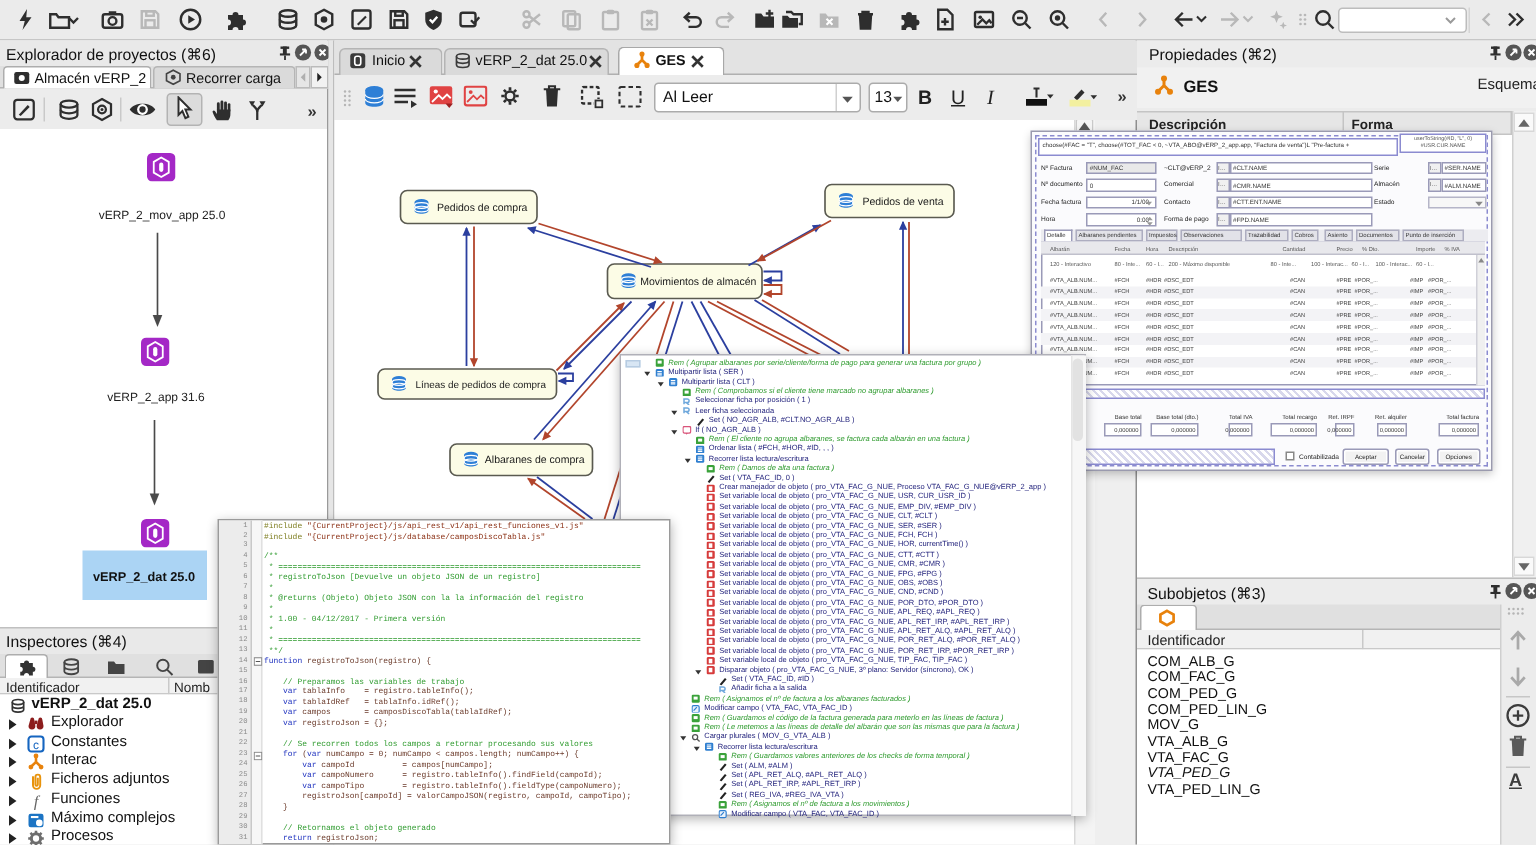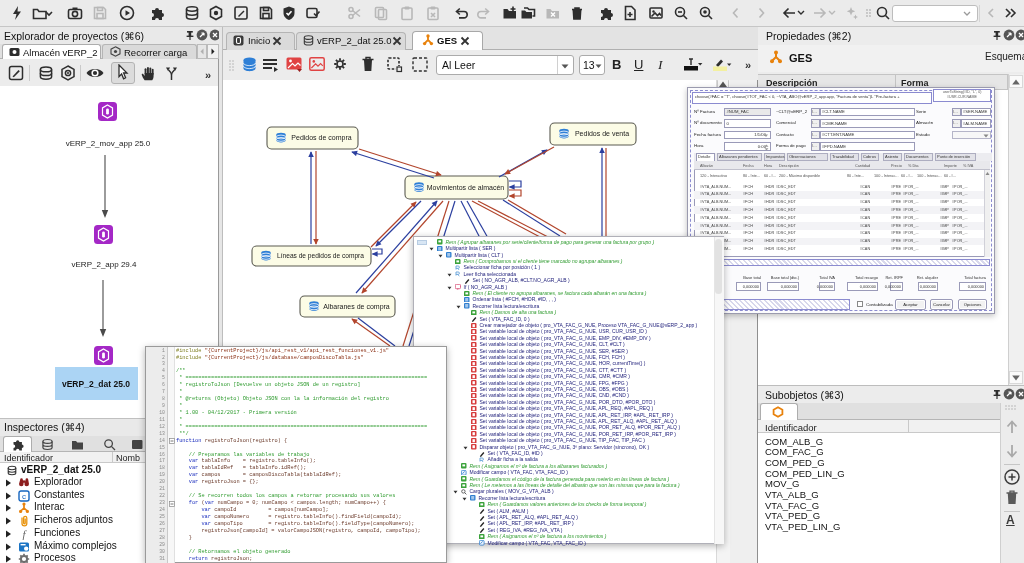--- a/index.html
+++ b/index.html
@@ -256,21 +256,21 @@
 <span class="tx" style="left:108px;top:139px;font-size:8px;color:#222;transform:translateX(-50%);">vERP_2_mov_app 25.0</span>
 <svg class="abs" style="left:100px;top:155px;" width="10" height="64" viewBox="0 0 10 64">
     <path d="M5 0 V56" stroke="#4a4a4a" stroke-width="1.1" fill="none"></path>
     <path d="M5 63 L1.8 55 H8.2 Z" fill="#4a4a4a"></path>
   </svg>
 <svg class="abs" style="left:93.5px;top:224.5px;" width="19" height="19" viewBox="0 0 19 19">
     <rect x="0" y="0" width="19" height="19" rx="3.5" fill="#a428c6"></rect>
     <path d="M9.5 3 L14.5 5.9 V13.1 L9.5 16 L4.5 13.1 V5.9 Z" stroke="#fff" fill="none" stroke-width="1.2"></path>
     <rect x="8.1" y="6.4" width="2.8" height="6.2" rx="1.4" fill="#fff"></rect>
   </svg>
-<span class="tx" style="left:104px;top:260px;font-size:8px;color:#222;transform:translateX(-50%);">vERP_2_app 29.4</span>
+<span class="tx" style="left:104px;top:260px;font-size:8px;color:#222;transform:translateX(-50%);">vERP_2_app 31.6</span>
 <svg class="abs" style="left:98px;top:280px;" width="10" height="58" viewBox="0 0 10 58">
     <path d="M5 0 V50" stroke="#4a4a4a" stroke-width="1.1" fill="none"></path>
     <path d="M5 57 L1.8 49 H8.2 Z" fill="#4a4a4a"></path>
   </svg>
 <svg class="abs" style="left:93.5px;top:345.5px;" width="19" height="19" viewBox="0 0 19 19">
     <rect x="0" y="0" width="19" height="19" rx="3.5" fill="#a428c6"></rect>
     <path d="M9.5 3 L14.5 5.9 V13.1 L9.5 16 L4.5 13.1 V5.9 Z" stroke="#fff" fill="none" stroke-width="1.2"></path>
     <rect x="8.1" y="6.4" width="2.8" height="6.2" rx="1.4" fill="#fff"></rect>
   </svg>
 <div class="abs" style="left:55px;top:367px;width:83px;height:33px;background:#abd4f4;"></div>
@@ -621,21 +621,21 @@
 <span class="tx" style="left:914px;top:442px;font-size:10px;color:#222;">Nombre</span>
 <div class="abs" style="left:908px;top:420px;width:1px;height:13px;background:#c9c9c9;"></div>
 <div class="abs" style="left:758px;top:433px;width:242px;height:130px;background:#fff;"></div>
 <span class="tx" style="left:765px;top:435.5px;font-size:9.5px;color:#111;">COM_ALB_G</span>
 <span class="tx" style="left:765px;top:446.2px;font-size:9.5px;color:#111;">COM_FAC_G</span>
 <span class="tx" style="left:765px;top:456.9px;font-size:9.5px;color:#111;">COM_PED_G</span>
 <span class="tx" style="left:765px;top:467.59999999999997px;font-size:9.5px;color:#111;">COM_PED_LIN_G</span>
 <span class="tx" style="left:765px;top:478.29999999999995px;font-size:9.5px;color:#111;">MOV_G</span>
 <span class="tx" style="left:765px;top:488.99999999999994px;font-size:9.5px;color:#111;">VTA_ALB_G</span>
 <span class="tx" style="left:765px;top:499.69999999999993px;font-size:9.5px;color:#111;">VTA_FAC_G</span>
-<span class="tx" style="left:765px;top:510.3999999999999px;font-size:9.5px;color:#111;">VTA_PED_G</span>
+<span class="tx" style="left:765px;top:510.3999999999999px;font-size:9.5px;color:#111;font-style:italic;">VTA_PED_G</span>
 <span class="tx" style="left:765px;top:521.0999999999999px;font-size:9.5px;color:#111;">VTA_PED_LIN_G</span>
 <div class="abs" style="left:1000px;top:403px;width:24px;height:160px;background:#ececec;border-left:1px solid #cfcfcf;"></div>
 <svg class="abs" style="left:1004px;top:404px;" width="16" height="8" viewBox="0 0 16 8">
     <circle cx="2" cy="2" r="0.8" fill="#b5b5b5"></circle>
     <circle cx="5" cy="2" r="0.8" fill="#b5b5b5"></circle>
     <circle cx="8" cy="2" r="0.8" fill="#b5b5b5"></circle>
     <circle cx="11" cy="2" r="0.8" fill="#b5b5b5"></circle>
     <circle cx="2" cy="5" r="0.8" fill="#b5b5b5"></circle>
     <circle cx="5" cy="5" r="0.8" fill="#b5b5b5"></circle>
     <circle cx="8" cy="5" r="0.8" fill="#b5b5b5"></circle>

